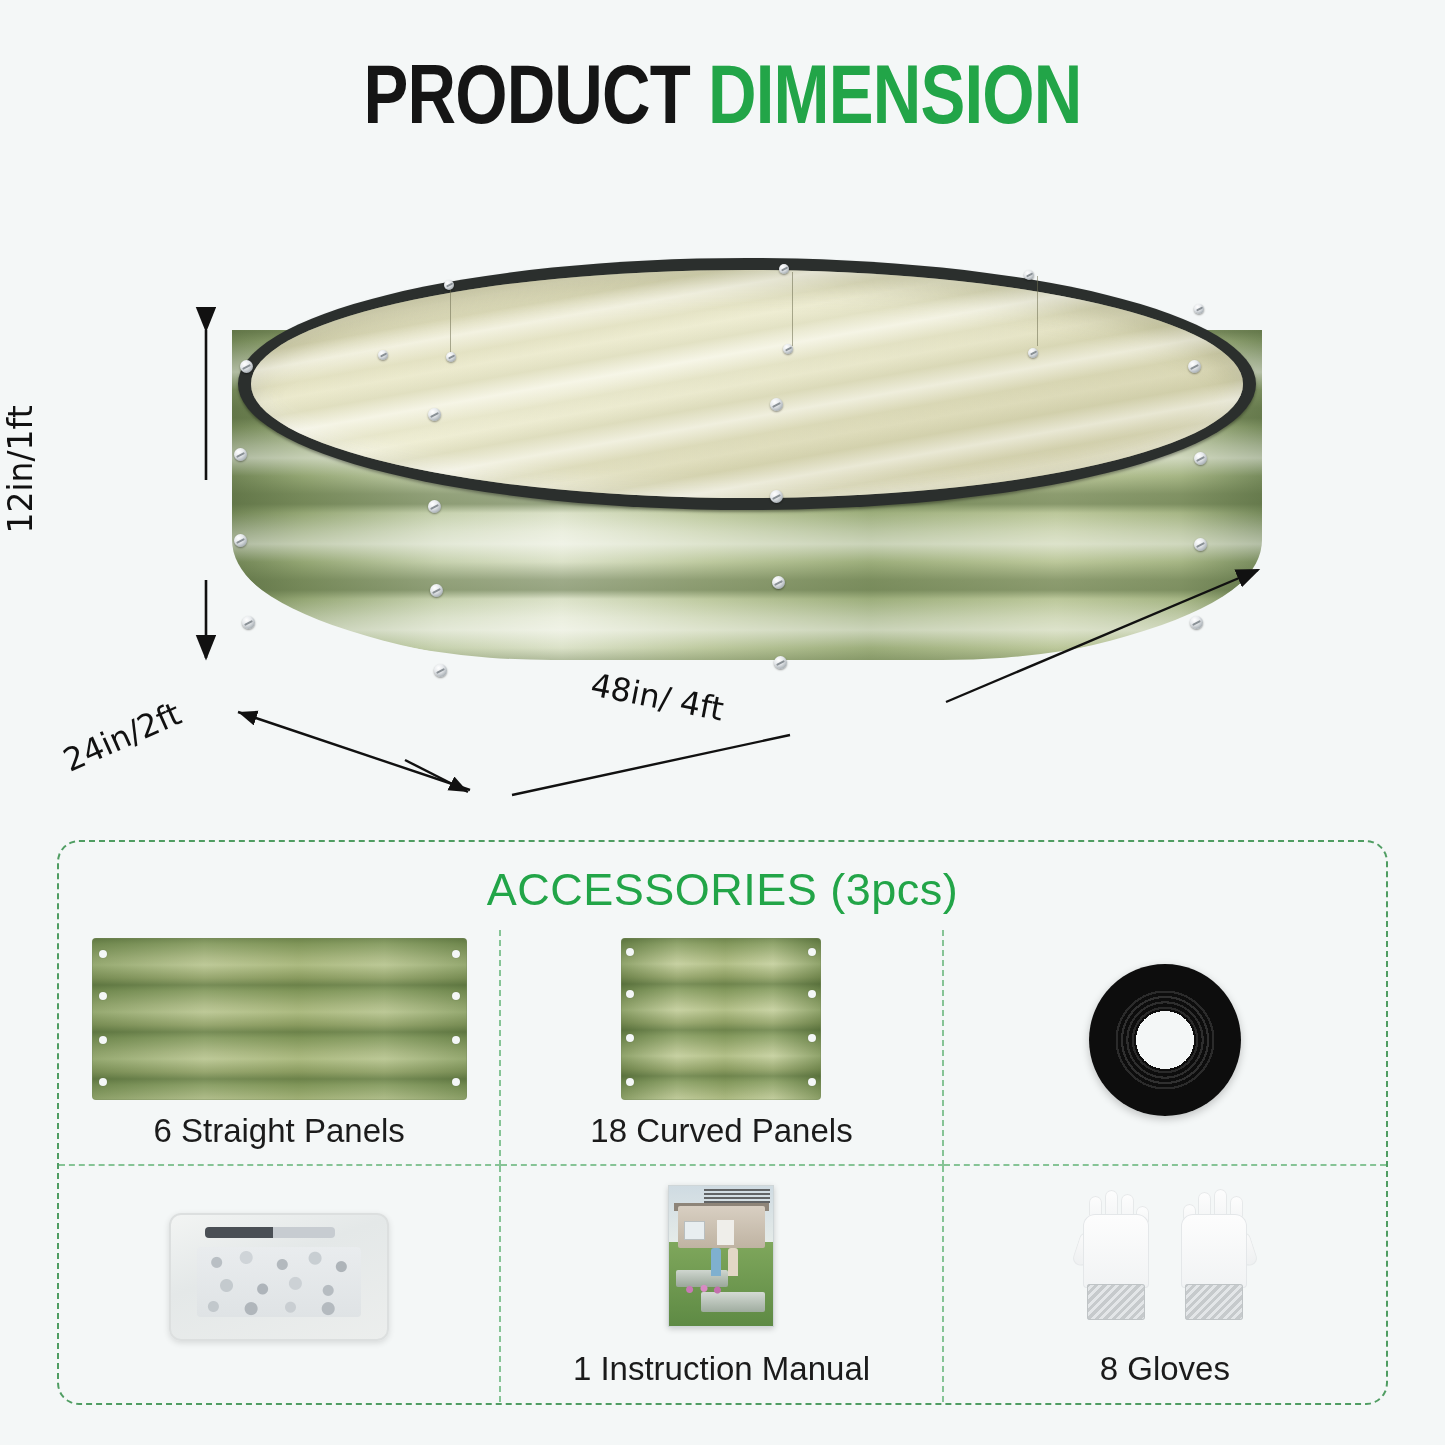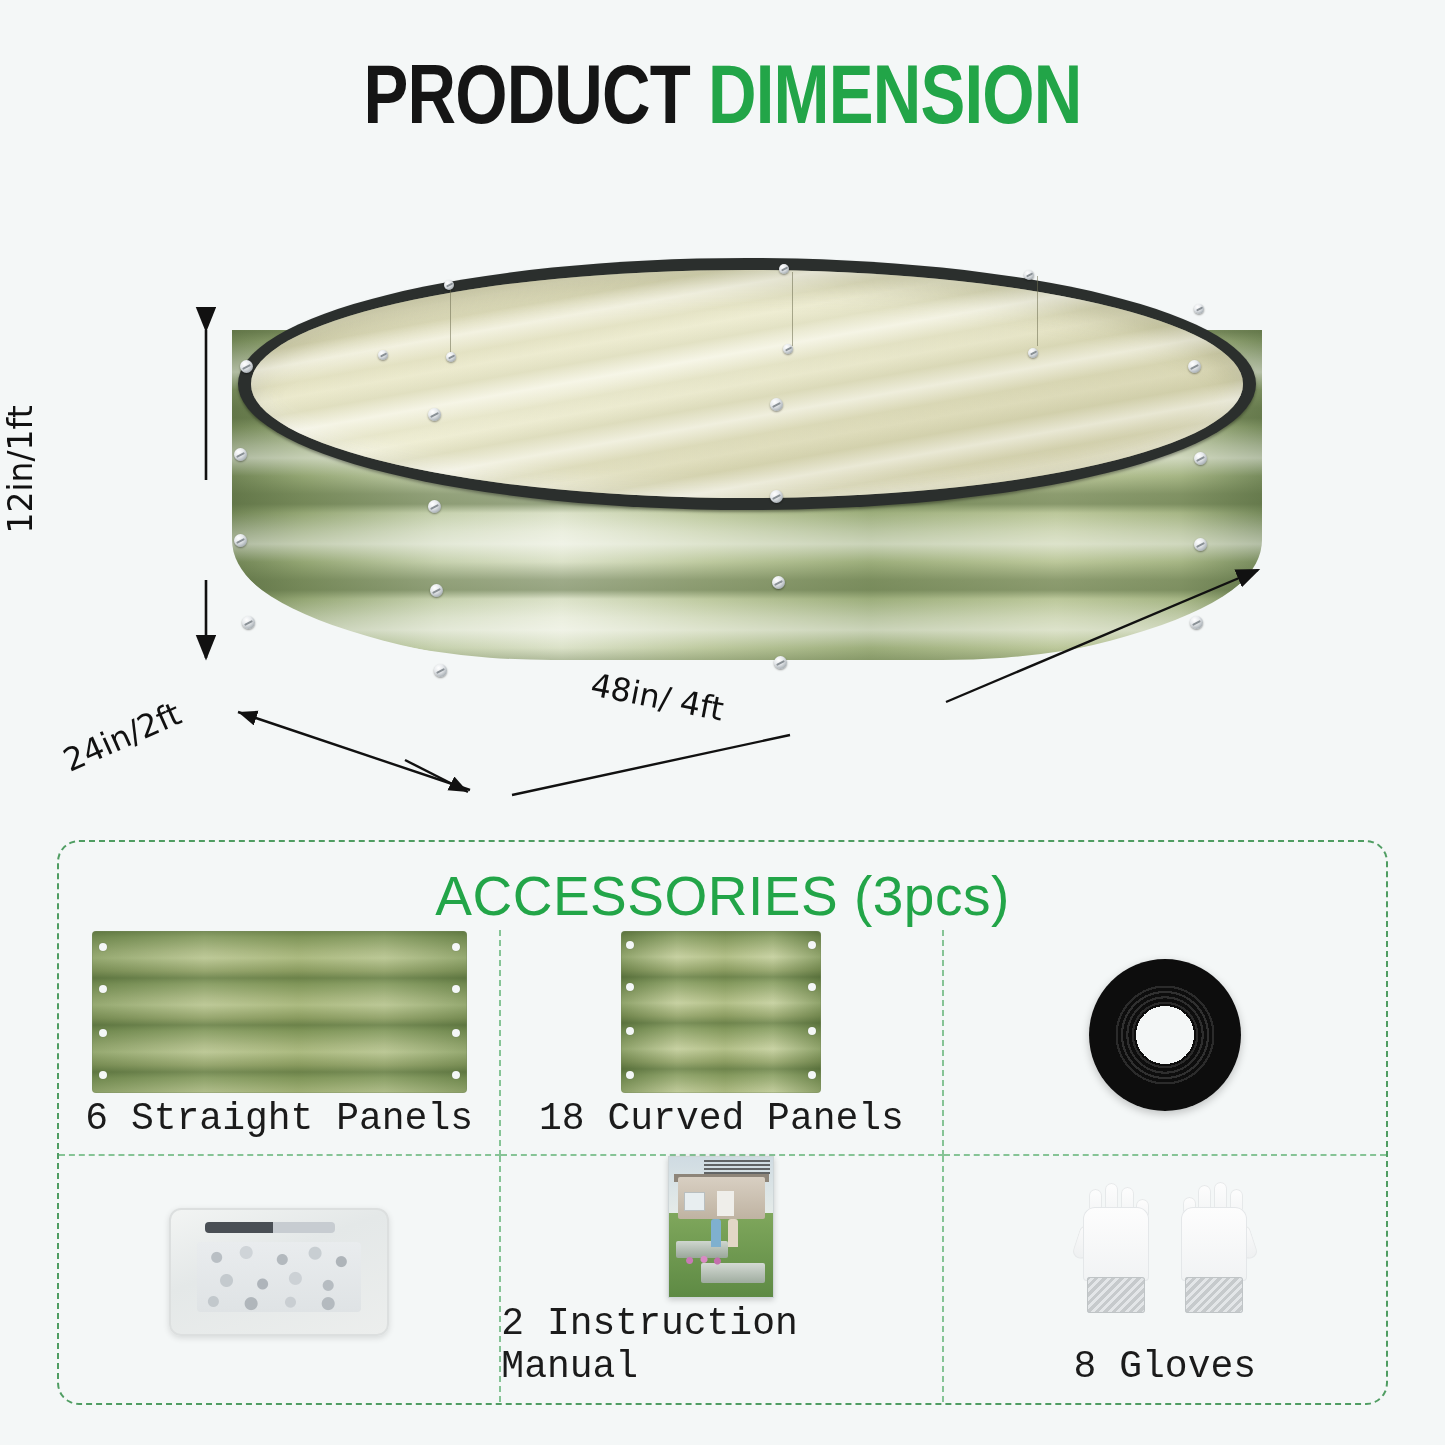--- a/index.html
+++ b/index.html
@@ -101,38 +101,38 @@
   svg.anno{position:absolute;left:0;top:0;width:1445px;height:680px;overflow:visible;pointer-events:none;}
 
   
   #acc{
     position:absolute;left:57px;top:840px;width:1331px;height:565px;
     border:2px dashed #4f9d62;border-radius:22px;
     box-sizing:border-box;
   }
   #acc-title{
     position:absolute;left:0;top:22px;width:100%;text-align:center;
-    color:#22a548;font-size:55px;letter-spacing:.5px;
+    color:#22a548;font-size:45px;letter-spacing:.5px;
   }
   .acc-grid{
     position:absolute;left:0;top:88px;width:100%;height:472px;
     display:grid;grid-template-columns:1fr 1fr 1fr;grid-template-rows:1fr 1fr;
   }
   .acc-cell{
     position:relative;display:flex;flex-direction:column;align-items:center;justify-content:flex-end;
     box-sizing:border-box;padding-bottom:14px;
   }
   
   .acc-cell.c0,.acc-cell.c1{border-right:2px dashed #86c496;}
   .acc-cell.c3,.acc-cell.c4{border-right:2px dashed #86c496;}
   .acc-cell.c0,.acc-cell.c1,.acc-cell.c2{border-bottom:2px dashed #86c496;}
   .acc-art{flex:1;display:flex;align-items:center;justify-content:center;width:100%;}
   .acc-label{
-    font-size:38px;color:#1b1b1b;margin-top:4px;
-    font-family:Liberation Mono, monospace;font-weight:300;
+    font-size:33px;color:#1b1b1b;margin-top:4px;
+    font-family:Liberation Sans, sans-serif;font-weight:300;
   }
 
   
   .panel-straight{
     position:relative;width:375px;height:162px;border-radius:4px;
     background:
       repeating-linear-gradient(180deg,
         #8ea274 0px,#a8ba8c 6px,#d2dab9 20px,#e2e8cb 27px,#b4c095 40px,#8ea274 47px),
       linear-gradient(90deg,#a9ba8e,#d6ddbf 30%,#c2cda2 55%,#d4dcbd 78%,#a9ba8e);
     background-blend-mode:multiply,normal;
@@ -376,21 +376,21 @@
           <div class="m-win"></div>
             <div class="m-door"></div>
           <div class="m-bed1"></div>
             <div class="m-bed2"></div>
           <div class="m-p1"></div>
             <div class="m-p2"></div>
           <div class="m-flo"></div>
           <div class="m-title"></div>
         </div>
       </div>
-      <div class="acc-label">2 Instruction Manual</div>
+      <div class="acc-label">1 Instruction Manual</div>
     </div>
 
     <div class="acc-cell c5">
       <div class="acc-art">
         <div class="gloves">
           <div class="glove" style="left:0;">
             <div class="g-fing" style="left:14px;top:10px;height:34px;"></div>
             <div class="g-fing" style="left:30px;top:4px;height:40px;"></div>
             <div class="g-fing" style="left:46px;top:8px;height:36px;"></div>
             <div class="g-fing" style="left:61px;top:20px;height:26px;"></div>

